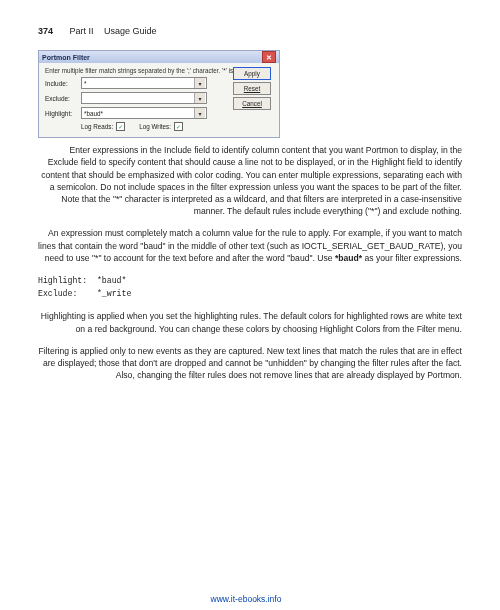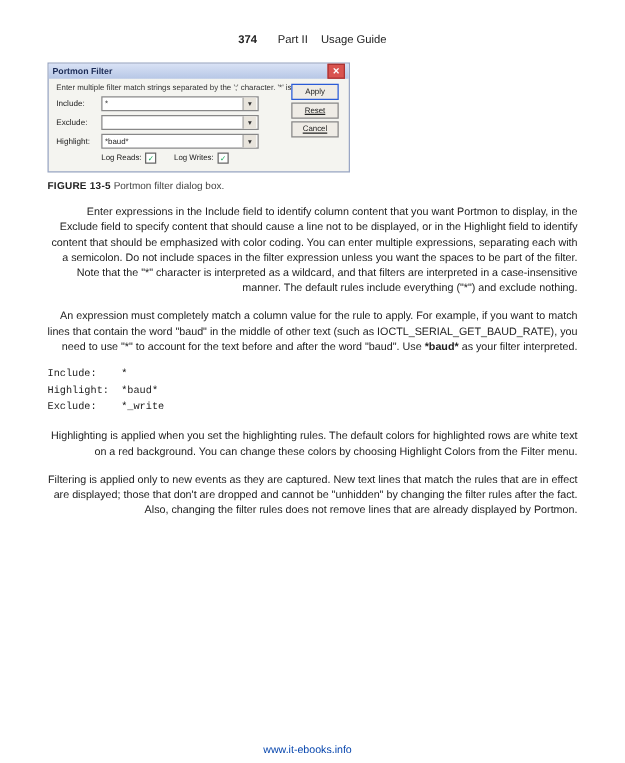--- a/index.html
+++ b/index.html
@@ -11,21 +11,20 @@
     font-family: "Segoe UI", Arial, sans-serif;
     color: #222;
   }
   .page {
     padding: 26px 38px 10px 38px;
   }
   .runhead {
     font-size: 9px;
     color: #222;
     margin-bottom: 14px;
-    text-align: center;
   }
   .runhead .pnum { font-weight: bold; margin-right: 14px; }
   .runhead .part { margin-right: 8px; }
 
   
   .dialog {
     width: 240px;
     border: 1px solid #9aa7c5;
     background: #f4f4f0;
     font-size: 7px;
@@ -180,34 +179,29 @@
         <div class="btn">
             <span class="u">Reset</span>
           </div>
         <div class="btn">
             <span class="u">Cancel</span>
           </div>
       </div>
     </div>
   </div>
 
-  <div class="caption">
-    <b>FIGURE 13-5</b>
-    <span class="capt">Portmon filter dialog box.</span>
-  </div>
 
   <p class="body">Enter expressions in the Include field to identify column content that you want Portmon to display, in the Exclude field to specify content that should cause a line not to be displayed, or in the Highlight field to identify content that should be emphasized with color coding. You can enter multiple expressions, separating each with a semicolon. Do not include spaces in the filter expression unless you want the spaces to be part of the filter. Note that the "*" character is interpreted as a wildcard, and that filters are interpreted in a case-insensitive manner. The default rules include everything ("*") and exclude nothing.</p>
 
   <p class="body">
-    <span>An expression must completely match a column value for the rule to apply. For example, if you want to match lines that contain the word "baud" in the middle of other text (such as IOCTL_SERIAL_GET_BAUD_RATE), you need to use "*" to account for the text before and after the word "baud". Use </span><strong class="bld">*baud*</strong><span> as your filter interpreted.</span>
+    <span>An expression must completely match a column value for the rule to apply. For example, if you want to match lines that contain the word "baud" in the middle of other text (such as IOCTL_SERIAL_GET_BAUD_RATE), you need to use "*" to account for the text before and after the word "baud". Use </span><strong class="bld">*baud*</strong><span> as your filter expressions.</span>
   </p>
 
 
   <div class="monoblock">
-    <div class="mono">Include:    *</div>
     <div class="mono">Highlight:  *baud*</div>
     <div class="mono">Exclude:    *_write</div>
   </div>
 
   <p class="body">Highlighting is applied when you set the highlighting rules. The default colors for highlighted rows are white text on a red background. You can change these colors by choosing Highlight Colors from the Filter menu.</p>
 
   <p class="body">Filtering is applied only to new events as they are captured. New text lines that match the rules that are in effect are displayed; those that don't are dropped and cannot be "unhidden" by changing the filter rules after the fact. Also, changing the filter rules does not remove lines that are already displayed by Portmon.</p>
 
 </div>
 

